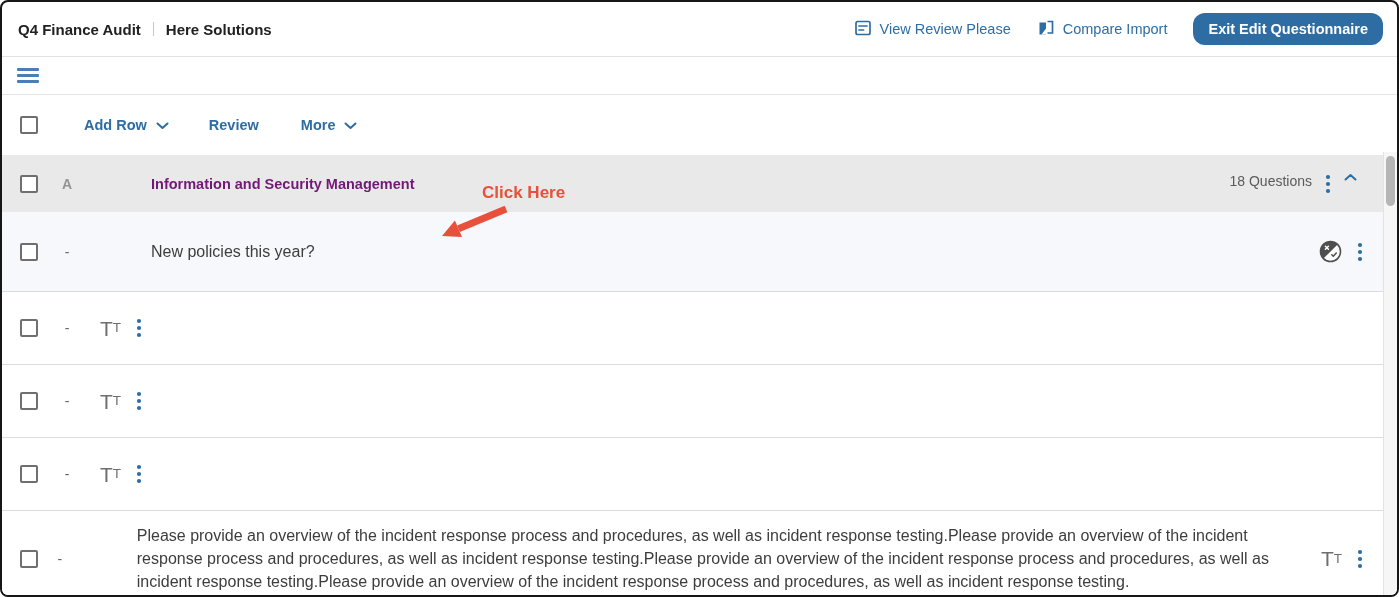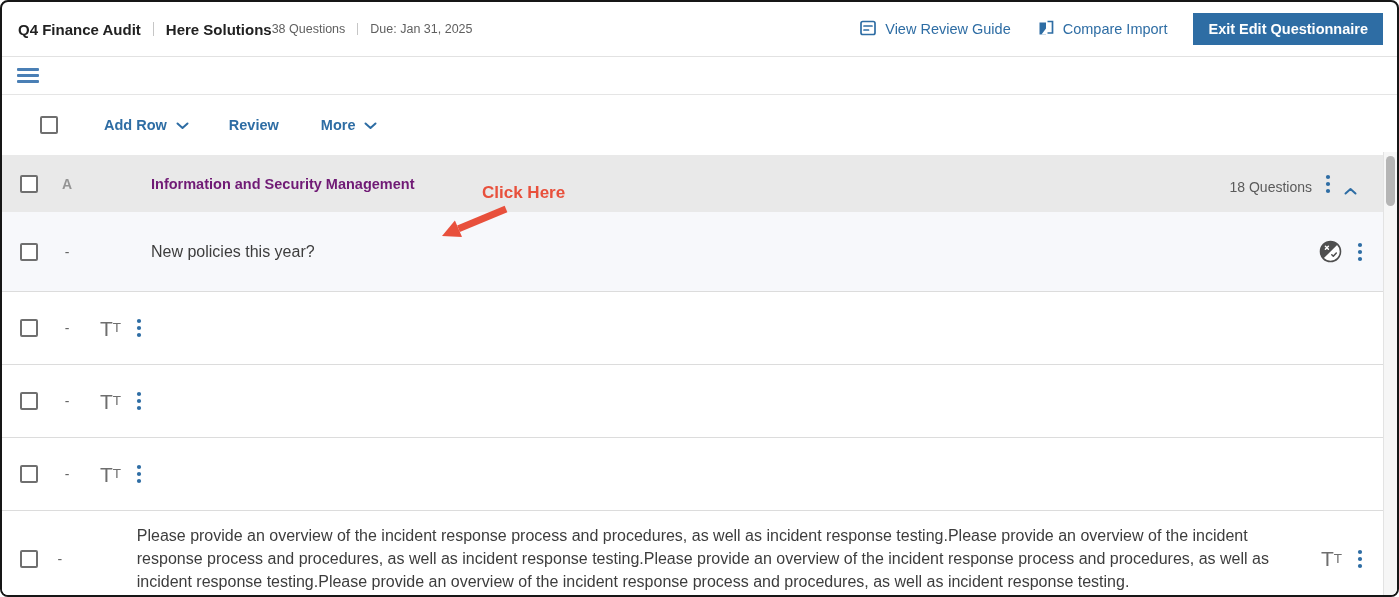--- a/index.html
+++ b/index.html
@@ -10,58 +10,58 @@
     position:relative; width:1399px; height:597px;
     background:#ffffff; border:2px solid #161616; border-radius:8px;
     overflow:hidden;
   }
 
   
   .top-header {
     height:55px; display:flex; align-items:center; justify-content:space-between;
     padding:0 14px 0 16px; border-bottom:1px solid #e2e2e2;
   }
-  .header-left { display:flex; flex-direction:row; gap:0; }
+  .header-left { display:flex; flex-direction:column; gap:19px; }
   .title-row { display:flex; align-items:center; font-size:15px; font-weight:700; color:#212121; }
   .sub-row { display:flex; align-items:center; font-size:12.5px; color:#5f5f5f; }
   .vsep { width:1px; height:14px; background:#c6c6c6; margin:0 12px; }
   .vsep.small { height:12px; }
   .header-right { display:flex; align-items:center; gap:26px; }
   .hlink { display:flex; align-items:center; gap:8px; color:#2e6da4; font-size:14.5px; cursor:pointer; }
   .primary-btn {
     background:#2e6da4; color:#ffffff; font-size:14.5px; font-weight:600;
-    border:none; border-radius:0; padding:8px 15px; cursor:pointer;
+    border:none; border-radius:12px; padding:8px 15px; cursor:pointer;
     font-family:inherit;
   }
 
   
   .menu-band { height:38px; display:flex; align-items:center; padding-left:15px; border-bottom:1px solid #e5e5e5; }
   .hamburger { width:22px; cursor:pointer; }
   .hamburger div { height:3px; background:#4a7fb5; margin:3px 0; border-radius:1px; }
 
   
-  .toolbar { height:60px; display:flex; align-items:center; padding-left:18px;margin-left:20px; }
+  .toolbar { height:60px; display:flex; align-items:center; padding-left:18px; }
   .checkbox {
     width:18px; height:18px; border:2px solid #6f6f6f; border-radius:2px;
     background:#fff; flex:0 0 auto; cursor:pointer;
   }
   .tool-item { display:flex; align-items:center; gap:9px; color:#2e6da4; font-size:14.5px; font-weight:600; cursor:pointer; }
   .tb-addrow { margin-left:46px; }
   .tb-delete { margin-left:40px; }
   .tb-more { margin-left:42px; }
 
   
   .table-area { width:calc(100% - 14px); }
   .section-row {
     height:57px; background:#e9e9e9; display:flex; align-items:center;
     padding:0 26px 0 18px;
   }
   .col-letter { margin-left:18px; width:22px; text-align:center; font-size:14px; font-weight:700; color:#949494; }
   .section-title { margin-left:73px; font-size:14.5px; font-weight:700; color:#701a75; }
-  .section-right { margin-left:auto; display:flex; align-items:flex-end; gap:13px; }
+  .section-right { margin-left:auto; display:flex; align-items:flex-start; gap:13px; }
   .badge-count { font-size:14px; color:#5a5a5a; }
 
   .q-row {
     display:flex; align-items:center; padding:0 20px 0 18px;
     background:#ffffff; border-bottom:1px solid #dcdcdc;
   }
   .q-row.highlight { background:#f7f8fb; }
   .q-row .col-letter { font-weight:400; color:#666; font-size:14px; }
   .q-text { margin-left:73px; flex:1 1 auto; font-size:16px; color:#3d3d3d; line-height:1.45; padding-right:18px; }
   .row-icons { display:flex; align-items:center; gap:15px; flex:0 0 auto; width:64px; justify-content:flex-end; }
@@ -98,36 +98,31 @@
 
 <div class="page">
 
   <div class="top-header">
     <div class="header-left">
       <div class="title-row">
         <span>Q4 Finance Audit</span>
         <span class="vsep"></span>
         <span>Here Solutions</span>
       </div>
-      <div class="sub-row">
-        <span>38 Questions</span>
-        <span class="vsep small"></span>
-        <span>Due: Jan 31, 2025</span>
-      </div>
     </div>
     <div class="header-right">
       <div class="hlink">
         <span class="icon">
           <svg width="18" height="18" viewBox="0 0 18 18" fill="none">
             <rect x="2" y="2.5" width="14" height="13" rx="1.8" stroke="#2e6da4" stroke-width="1.7"></rect>
             <line x1="5" y1="7" x2="13" y2="7" stroke="#2e6da4" stroke-width="1.7" stroke-linecap="round"></line>
             <line x1="5" y1="11" x2="9.5" y2="11" stroke="#2e6da4" stroke-width="1.7" stroke-linecap="round"></line>
           </svg>
         </span>
-        <span>View Review Guide</span>
+        <span>View Review Please</span>
       </div>
       <div class="hlink">
         <span class="icon">
           <svg width="18" height="18" viewBox="0 0 18 18" fill="none">
             <path d="M2.5 3.5 H9 V15.5 H2.5 Z" fill="#2e6da4"></path>
             <path d="M9 15.5 L4.5 15.5 L9 9.5 Z" fill="#ffffff"></path>
             <path d="M10.5 2.5 H15.5 V14 H10.5" stroke="#2e6da4" stroke-width="1.7" fill="none"></path>
           </svg>
         </span>
         <span>Compare Import</span>

